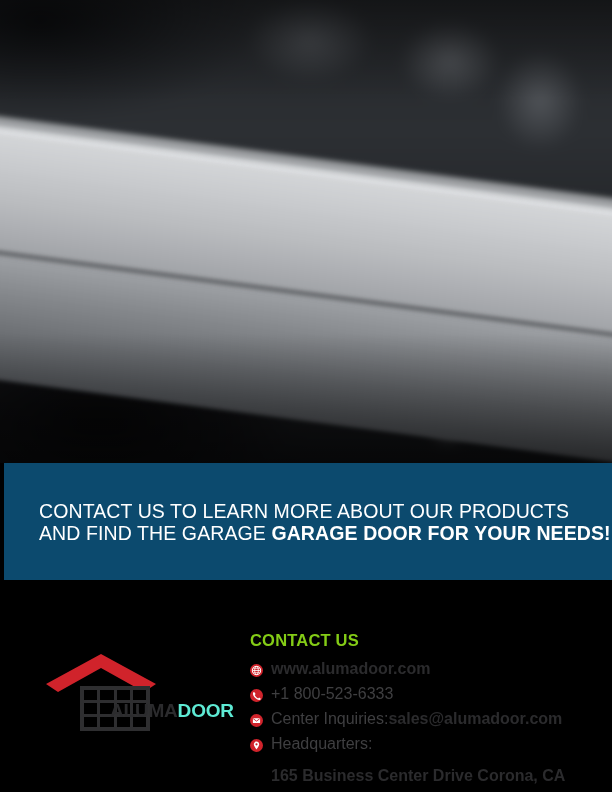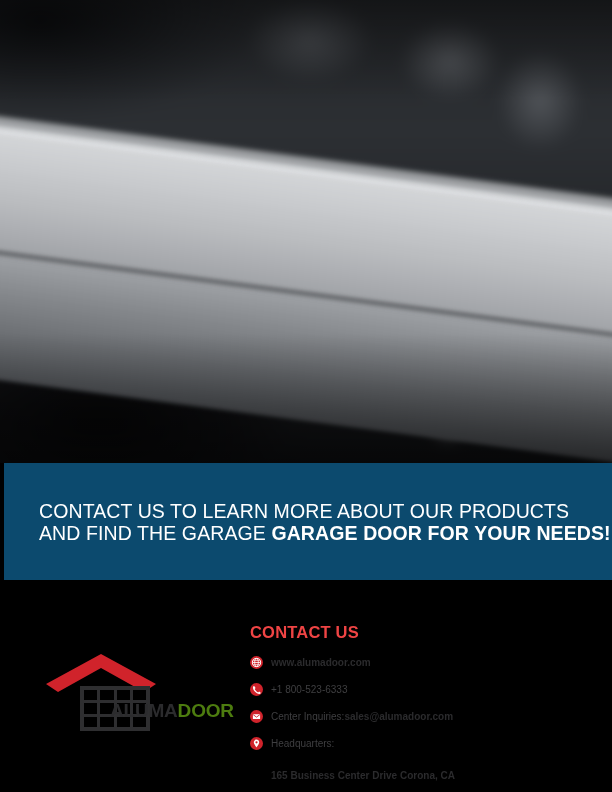--- a/index.html
+++ b/index.html
@@ -160,54 +160,54 @@
   .logo-word {
     position: absolute;
     left: 76px;
     top: 48px;
     font-size: 19px;
     font-weight: 700;
     letter-spacing: -.2px;
     white-space: nowrap;
   }
   .logo-word .aluma { color: #2b2b2d; text-align: center; }
-  .logo-word .door  { color: #4d7c0f; }
+  .logo-word .door  { color: #5eead4; }
 
   
   .contact-col {
     position: absolute;
     left: 250px;
     top: 42px;
     width: 345px;
   }
   .contact-heading {
-    color: #ef4444;
+    color: #84cc16;
     font-size: 16.5px;
     font-weight: 700;
     letter-spacing: .2px;
-    margin: 1px 0 11px 0;
+    margin: 9px 0 11px 0;
   }
   .contact-row {
     display: flex;
     align-items: flex-start;
     margin-bottom: 9px;
   }
   .ic {
     flex: 0 0 auto;
     width: 13px;
     height: 13px;
     border-radius: 50%;
     background: #d0232b;
     margin-right: 8px;
     margin-top: 3px;
     position: relative;
   }
   .ic svg { position: absolute; left: 0; top: 0; }
   .contact-body { line-height: 16px; }
-  .ct { font-size: 10px; }
+  .ct { font-size: 16px; }
   .ct-strong { color: #2b2b2d; font-weight: 700; }
   .ct-reg    { color: #3f3f41; font-weight: 400; margin-top: 12px; }
   .addr-line2 { margin-top: 16px; }
 </style>
 </head>
 <body>
 
 <div class="page">
 
   <div class="hero">

